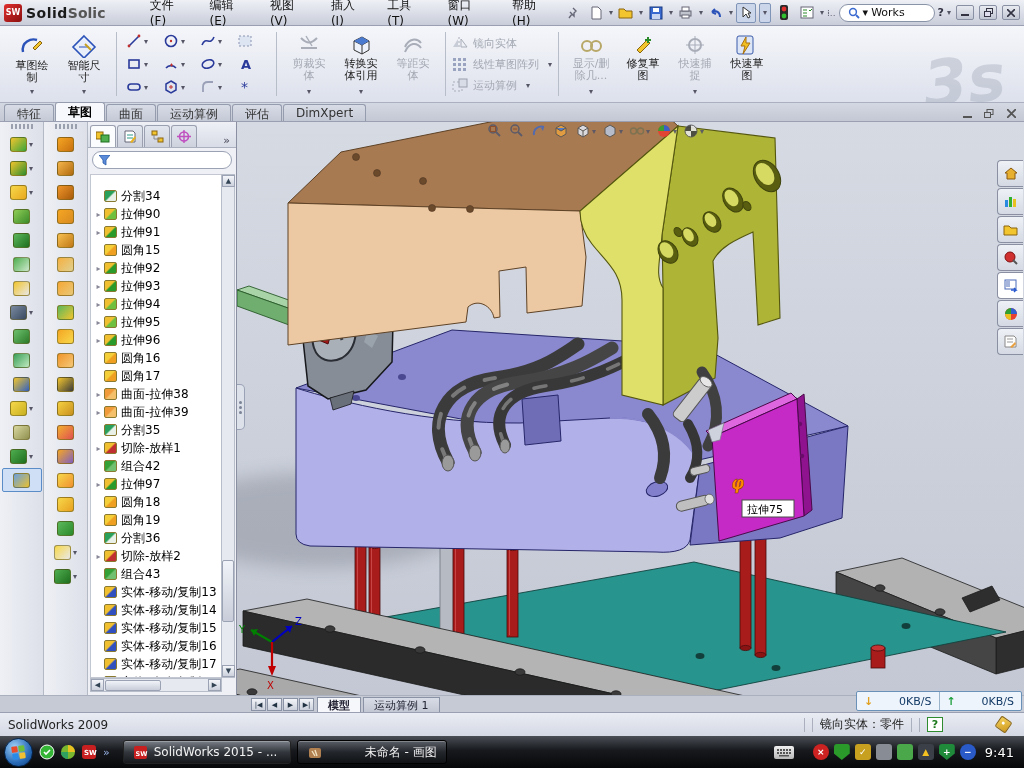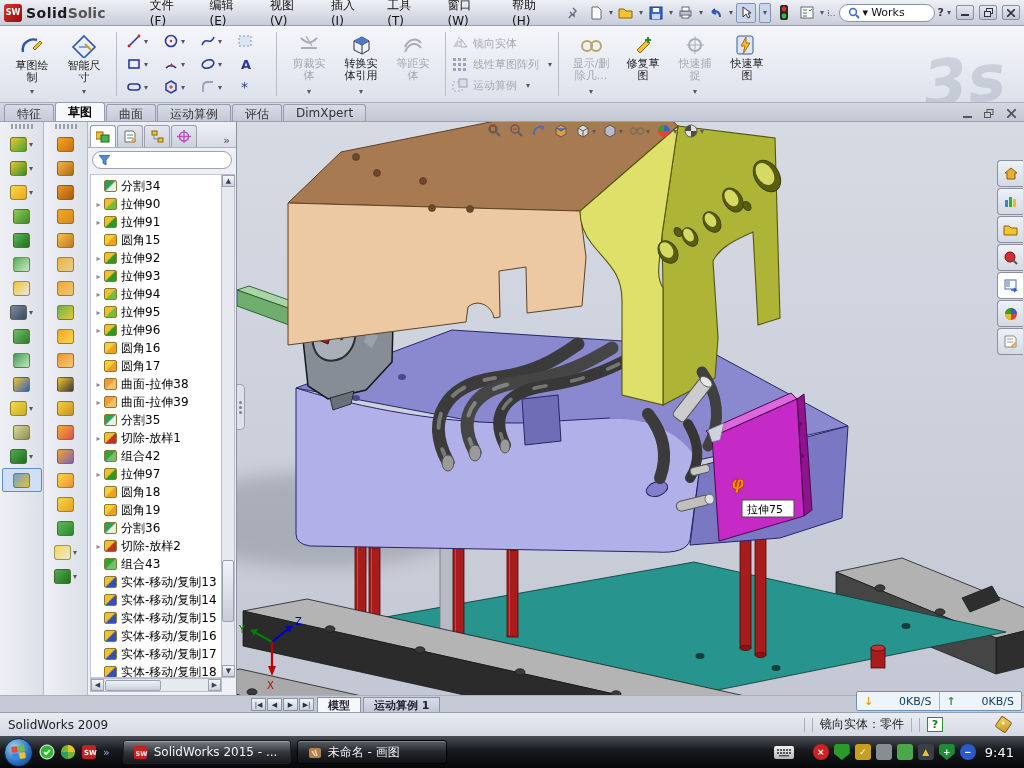--- a/index.html
+++ b/index.html
@@ -50,21 +50,21 @@
   .ltb .ic{width:17px;height:15px;border-radius:3px;border:1px solid rgba(90,80,20,.55);}
   .ltb.pressed{background:#cfe0f6;border:1px solid #5a8cc8;}
   
   #fmpanel{left:88px;top:122px;width:149px;height:573px;background:#eef0f5;border-right:1px solid #8a90a2;}
   #fmtabs{height:26px;display:flex;align-items:flex-end;padding:2px 2px 0;background:linear-gradient(#eef0f6,#d8dce6);border-bottom:1px solid #aab0be;}
   .fmtab{width:26px;height:22px;border:1px solid #9aa0b0;border-bottom:none;border-radius:3px 3px 0 0;display:flex;align-items:center;justify-content:center;background:linear-gradient(#e2e6ee,#cdd2dd);margin-right:1px;}
   .fmtab.active{background:#fbfcfe;}
   #fmchev{margin-left:auto;font-size:11px;color:#445;padding:0 4px;}
   #filterrow{height:24px;display:flex;align-items:center;padding:2px 4px;}
   #filterbox{flex:1;height:18px;background:#fff;border:1px solid #9aa2b4;border-radius:9px;display:flex;align-items:center;padding:0 6px;gap:4px;}
-  #tree{position:absolute;left:2px;top:52px;width:132px;height:504px;background:#fff;border:1px solid #c2c7d2;overflow:hidden;padding-top:2px;}
+  #tree{position:absolute;left:2px;top:52px;width:132px;height:504px;background:#fff;border:1px solid #c2c7d2;overflow:hidden;padding-top:12px;}
   .trow{display:flex;align-items:center;height:18px;padding-left:2px;white-space:nowrap;}
   .tarrow{width:11px;font-size:8px;color:#889;text-align:center;flex:0 0 11px;}
   .ticon{width:13px;height:12px;border-radius:2px;border:1px solid #8a7a30;flex:0 0 13px;margin-right:4px;}
   .tlabel{font-size:12px;color:#000;}
   #vscroll{position:absolute;right:1px;top:52px;width:14px;height:504px;background:#e6e9f0;border:1px solid #b8bdca;}
   #hscroll{position:absolute;left:2px;bottom:3px;width:132px;height:14px;background:#e6e9f0;border:1px solid #b8bdca;display:flex;align-items:center;}
   .sbtn{width:13px;height:12px;background:linear-gradient(#f4f6fa,#ccd1dc);border:1px solid #9aa2b4;font-size:7px;color:#345;display:flex;align-items:center;justify-content:center;}
   .sthumb{background:linear-gradient(#f0f3f8,#c8cdd9);border:1px solid #9aa2b4;border-radius:2px;}
   
   #viewport{left:237px;top:122px;width:787px;height:573px;background:linear-gradient(#d5dae3,#c3c8d4);overflow:hidden;}
@@ -73,21 +73,21 @@
   #headsup .hic{display:flex;align-items:center;gap:1px;}
   #splitter{position:absolute;left:0;top:262px;width:8px;height:46px;background:#dde1ea;border:1px solid #9aa2b5;border-left:none;border-radius:0 5px 5px 0;display:flex;flex-direction:column;align-items:center;justify-content:center;gap:2px;}
   #splitter i{width:3px;height:3px;background:#7a8296;border-radius:50%;}
   #taskpane{position:absolute;right:0;top:38px;width:27px;display:flex;flex-direction:column;gap:1px;}
   .tpbtn{width:26px;height:27px;background:linear-gradient(#eef1f6,#d4d9e3);border:1px solid #8a90a2;border-right:none;border-radius:4px 0 0 4px;display:flex;align-items:center;justify-content:center;}
   .tpbtn.sel{background:#fff;}
   
   #panelbottom{left:0;top:695px;width:237px;height:17px;background:#c6cad5;border-top:1px solid #aab0be;}
   #docktabs{left:237px;top:695px;width:787px;height:17px;background:#c6cad5;border-top:1px solid #aab0be;display:flex;align-items:flex-end;padding-left:14px;}
   .navb{width:15px;height:13px;background:linear-gradient(#f2f4f8,#ccd1dc);border:1px solid #8a92a6;display:flex;align-items:center;justify-content:center;font-size:7px;color:#234;margin-right:1px;margin-bottom:1px;}
-  .dtab{font-size:11px;padding:0 10px;height:15px;border:1px solid #8a92a6;border-bottom:none;background:linear-gradient(#d8dce6,#c2c7d4);color:#223;margin-left:2px;display:flex;align-items:center;font-weight:bold;}
+  .dtab{font-size:11px;padding:0 10px;height:15px;border:1px solid #8a92a6;border-bottom:none;background:linear-gradient(#d8dce6,#c2c7d4);color:#223;margin-left:2px;display:flex;align-items:center;}
   .dtab.active{background:#f5f7fa;font-weight:bold;}
   #netwidget{left:856px;top:691px;width:166px;height:20px;background:#eef4fb;border:1px solid #6a92b8;border-radius:2px;display:flex;z-index:30;}
   .netcell{flex:1;display:flex;align-items:center;justify-content:space-between;padding:0 7px;font-size:11px;color:#123a66;}
   .netcell+.netcell{border-left:1px solid #9ab4cc;}
   #statusbar{left:0;top:712px;width:1024px;height:24px;background:linear-gradient(#e9ecf3,#d5d9e4);border-top:1px solid #9aa0b2;display:flex;align-items:center;padding:0 8px;font-size:12px;color:#222;}
   #statusright{margin-left:auto;display:flex;align-items:center;gap:7px;margin-right:6px;}
   .ssep{width:1px;height:14px;background:#aab0be;}
   #helpbox{width:16px;height:15px;background:#fff;border:1px solid #2e8b2e;color:#1c7a1c;font-weight:bold;font-size:11px;display:flex;align-items:center;justify-content:center;}
   #tagicon{width:13px;height:13px;background:linear-gradient(135deg,#f5d15a,#cf9a1e);border:1px solid #8a6510;transform:rotate(35deg);border-radius:2px;position:relative;}
   #tagicon:after{content:"";position:absolute;left:3px;top:3px;width:3px;height:3px;border-radius:50%;background:#fff;}
@@ -1153,21 +1153,21 @@
       </div>
   <span style="color:#9ab4e8;font-size:11px">»</span>
   <div id="taskbtns" style="display:flex;gap:6px;margin-left:8px">
         <div class="taskbtn active" style="width: 168px;">
           <svg width="15" height="15">
             <rect x="1" y="1" width="13" height="13" rx="2" fill="#c82020"></rect>
             <text x="2.5" y="10.5" font-size="6.5" font-weight="bold" fill="#fff">SW</text>
           </svg>
           <span>SolidWorks 2015 - ...</span>
         </div>
-        <div class="taskbtn" style="width: 150px;">
+        <div class="taskbtn" style="width: 150px; justify-content: space-between;">
           <svg width="15" height="15">
             <rect x="2" y="3" width="12" height="10" rx="2" fill="#b08050"></rect>
             <path d="M5,6 l3,5 M8,5 l2,6" stroke="#f0e0c0" stroke-width="1.4"></path>
           </svg>
           <span>未命名 - 画图</span>
         </div>
       </div>
   <div id="traygroup">
     <div id="trayicons" style="display:flex;gap:5px;align-items:center">
           <div class="tray" style="background: linear-gradient(rgb(240, 240, 240), rgb(184, 184, 184)); color: rgb(51, 51, 51); border-radius: 2px; width: 20px; height: 13px; margin-right: 14px;">

